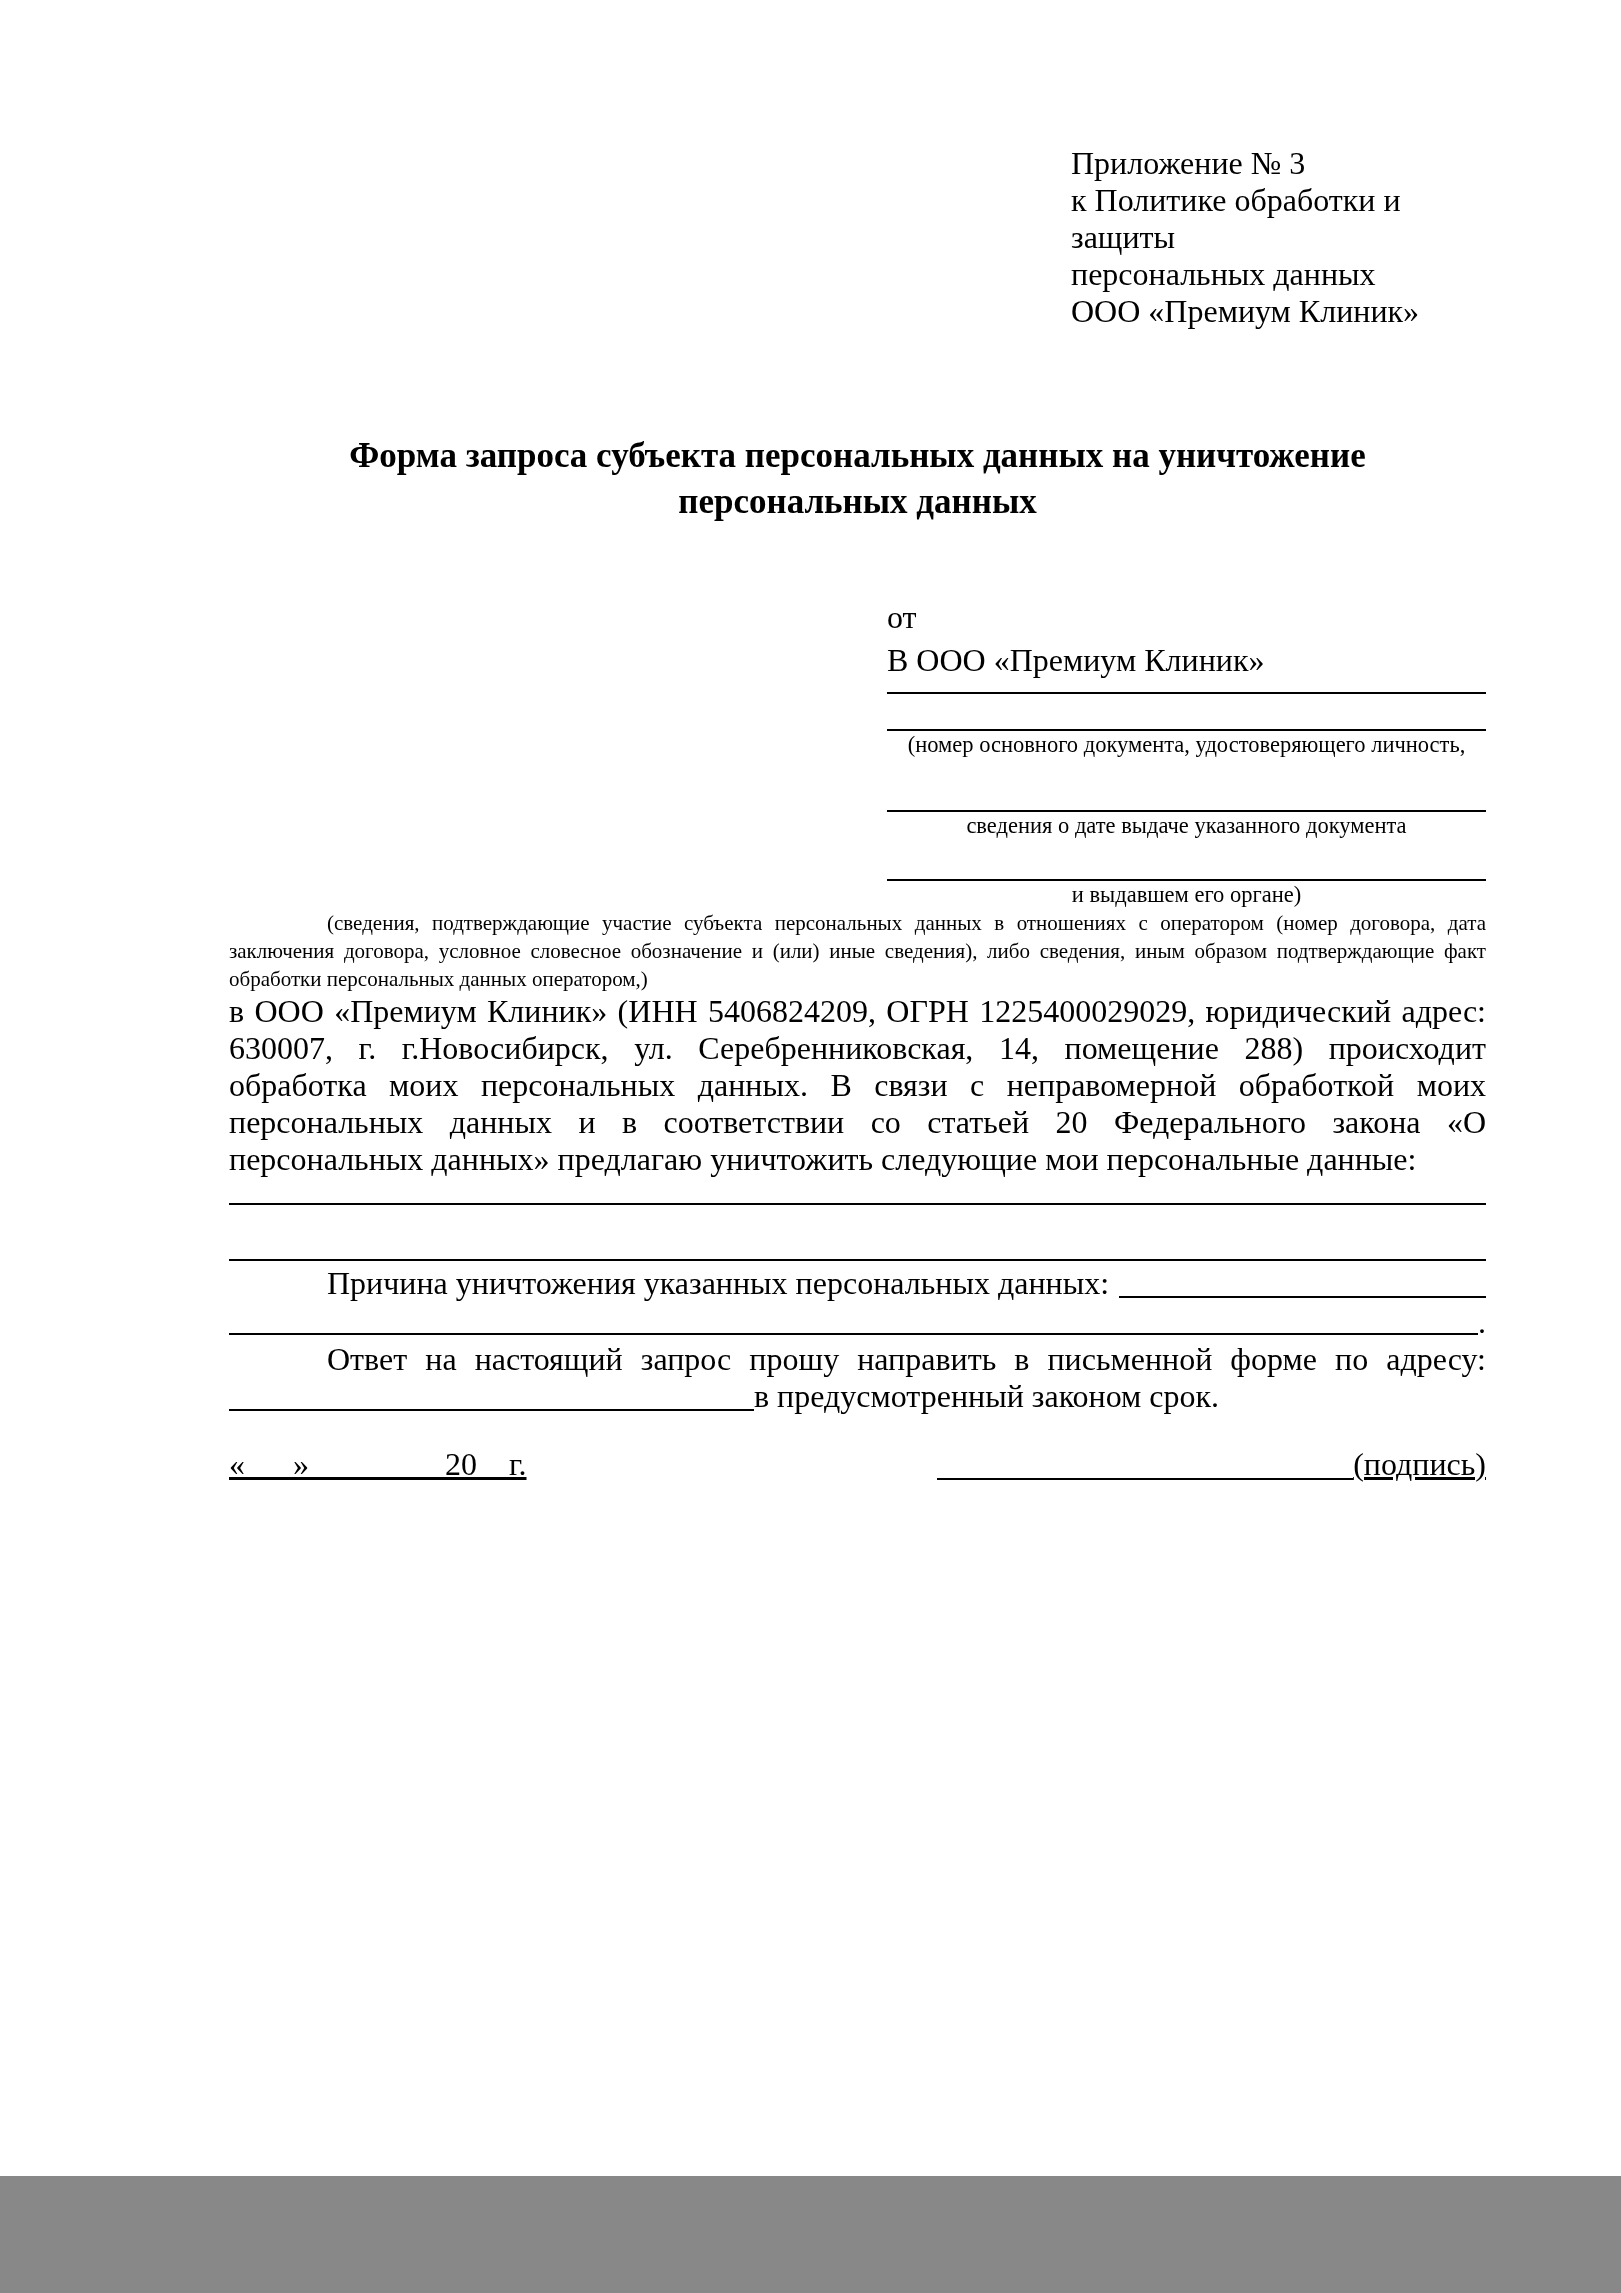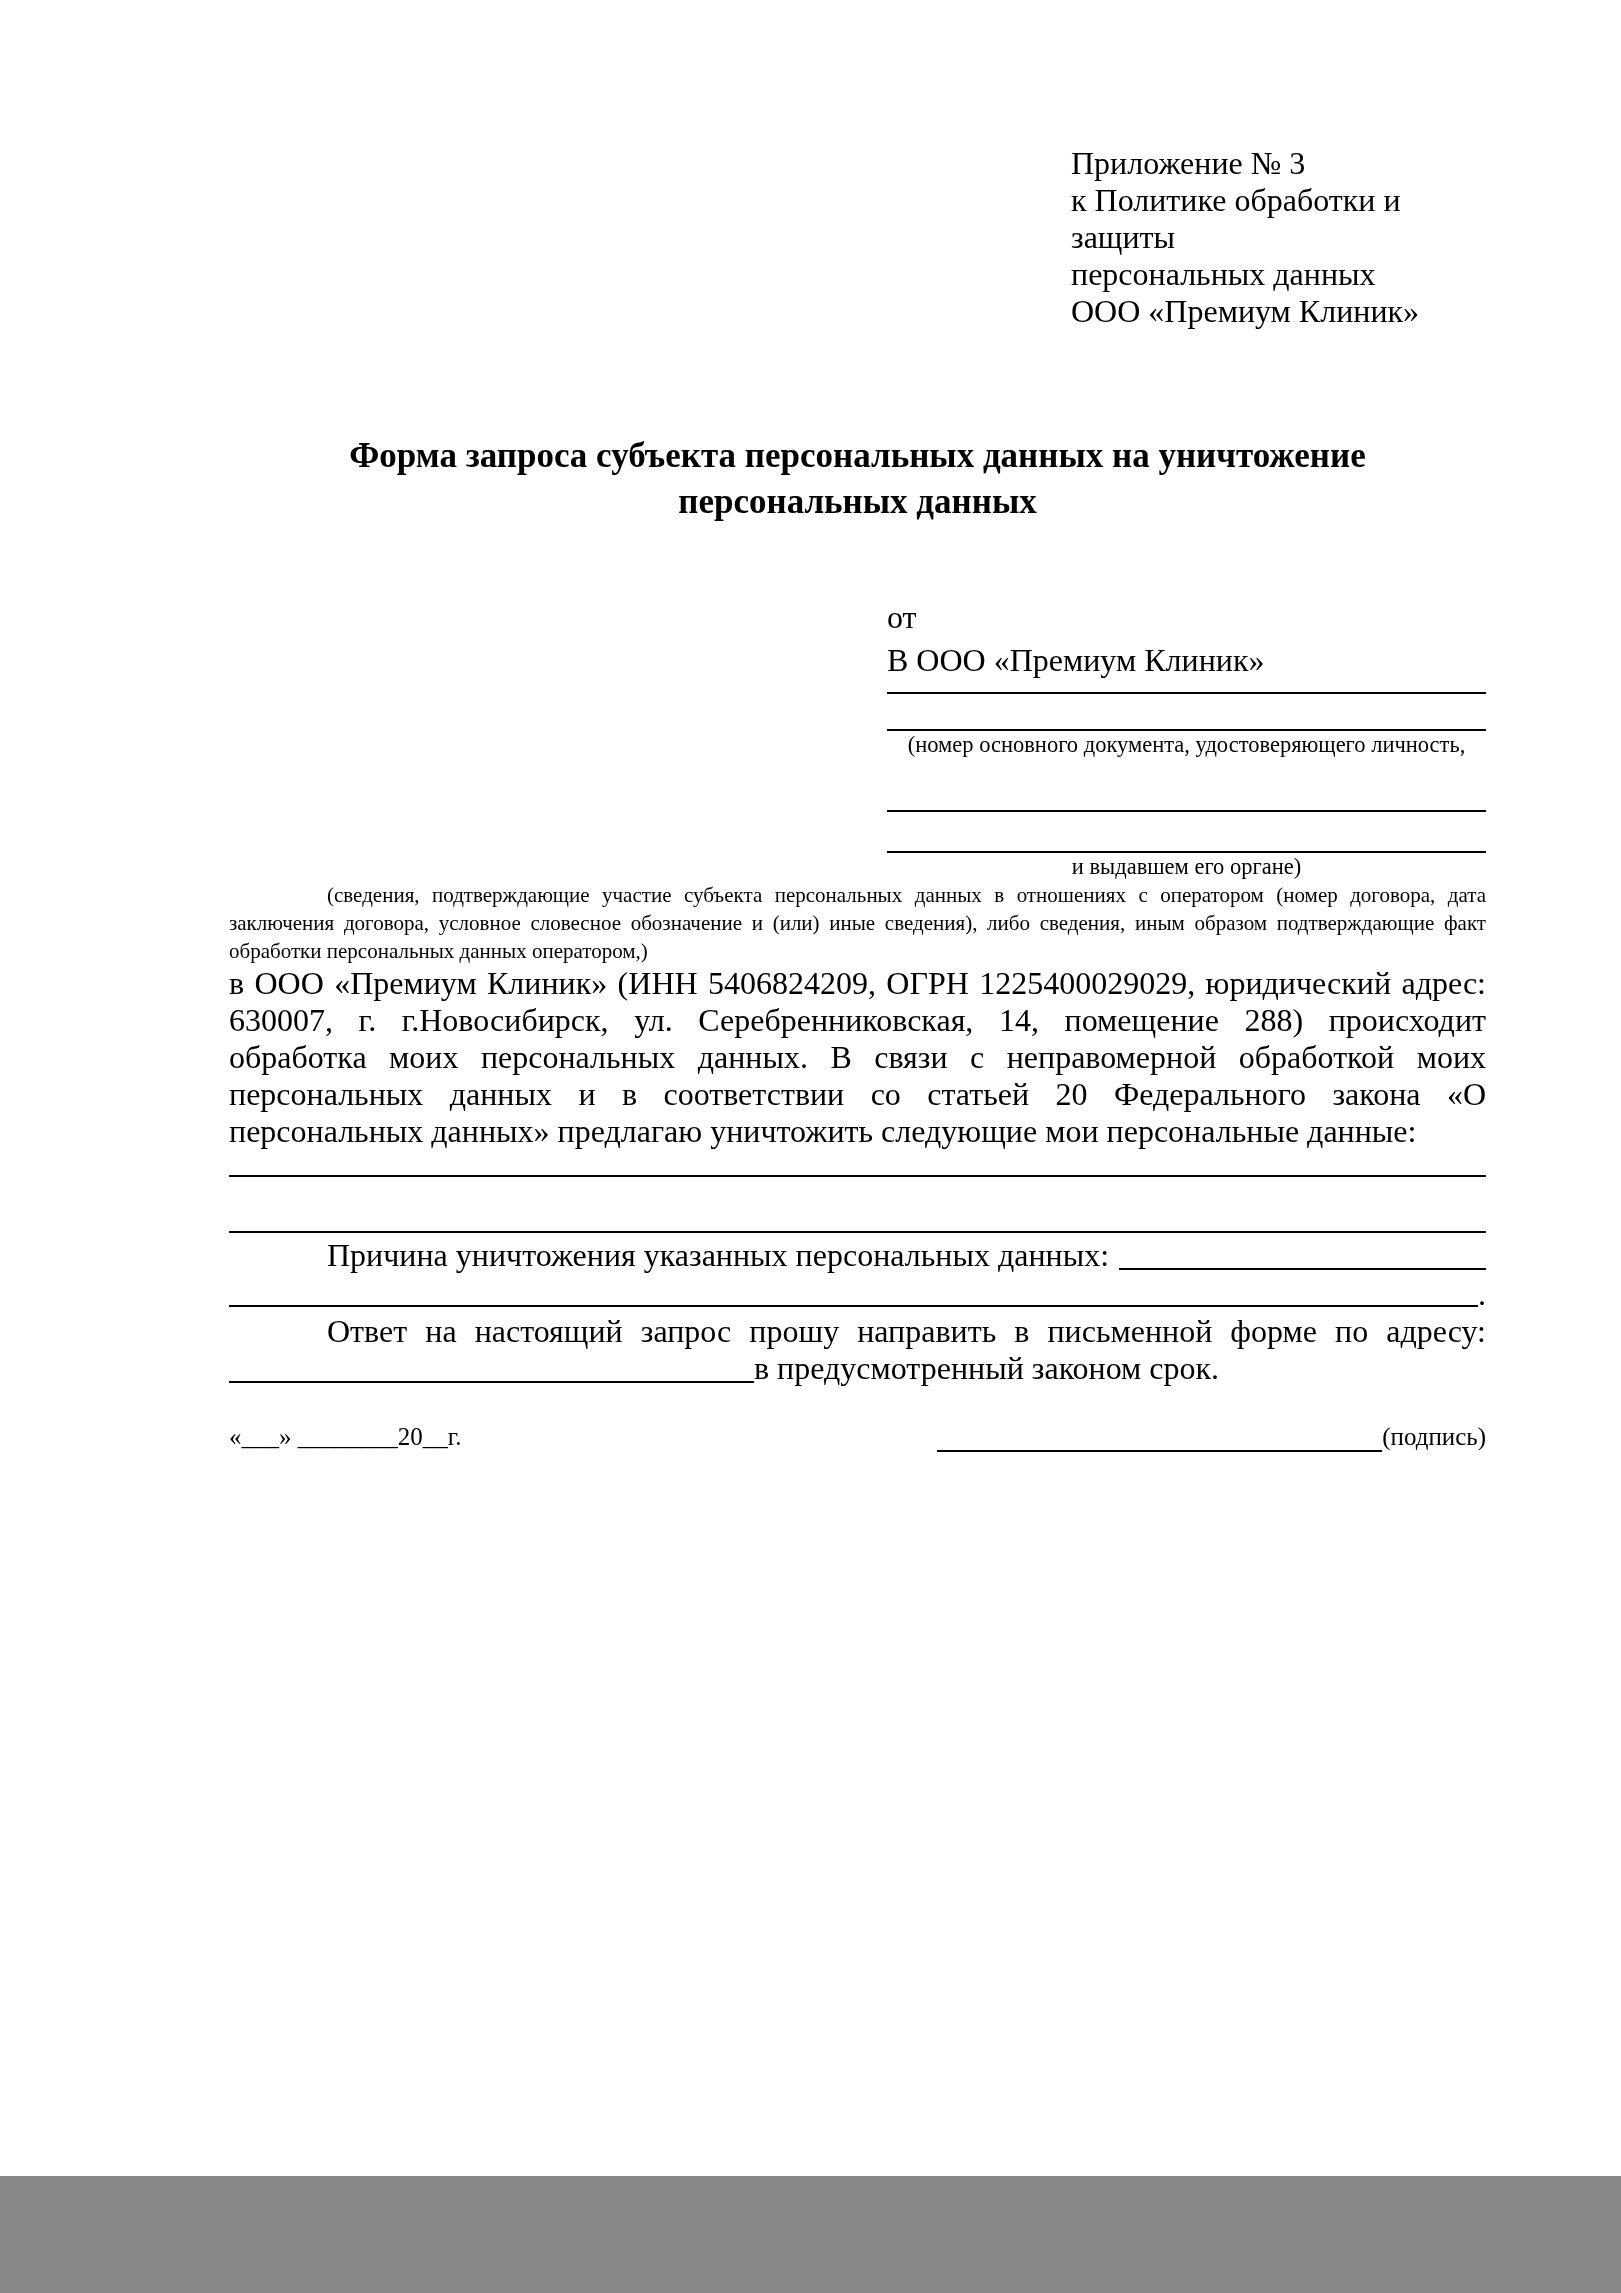--- a/index.html
+++ b/index.html
@@ -116,22 +116,23 @@
     flex: 0 0 auto;
     border-bottom: 2.9px solid #000;
     margin-bottom: 3.9px;
   }
 
   .footer-row {
     margin-top: 27.4px;
     display: flex;
     justify-content: space-between;
     align-items: stretch;
-    font-size: 25px;
+    font-size: 32px;
     line-height: 43px;
+    text-decoration: underline;
   }
   .sig-group { display: flex; flex: 0 0 auto; width: 549px; text-align: right; }
   .sig-group .fill { margin-left: 0; }
   .sig-group .cap { white-space: nowrap; }
 </style>
 </head>
 <body>
 
 <div class="page">
 
@@ -150,20 +151,21 @@
   <div class="addressee">
     <div>от</div>
     <div>В ООО «Премиум Клиник»</div>
 
     <div class="fline"></div>
 
     <div class="fline fgap1"></div>
     <div class="fcap">(номер основного документа, удостоверяющего личность,</div>
 
     <div class="fline fgap2"></div>
+    <div class="fcap">сведения о дате выдаче указанного документа</div>
 
     <div class="fline fgap3"></div>
     <div class="fcap">и выдавшем его органе)</div>
   </div>
 
 
   <div class="note">(сведения, подтверждающие участие субъекта персональных данных в отношениях с оператором (номер договора, дата заключения договора, условное словесное обозначение и (или) иные сведения), либо сведения, иным образом подтверждающие факт обработки персональных данных оператором,)</div>
 
   <div class="main-par">в ООО «Премиум Клиник» (ИНН 5406824209, ОГРН 1225400029029, юридический адрес: 630007, г. г.Новосибирск, ул. Серебренниковская, 14, помещение 288) происходит обработка моих персональных данных. В связи с неправомерной обработкой моих персональных данных и в соответствии со статьей 20 Федерального закона «О персональных данных» предлагаю уничтожить следующие мои персональные данные:</div>
 

